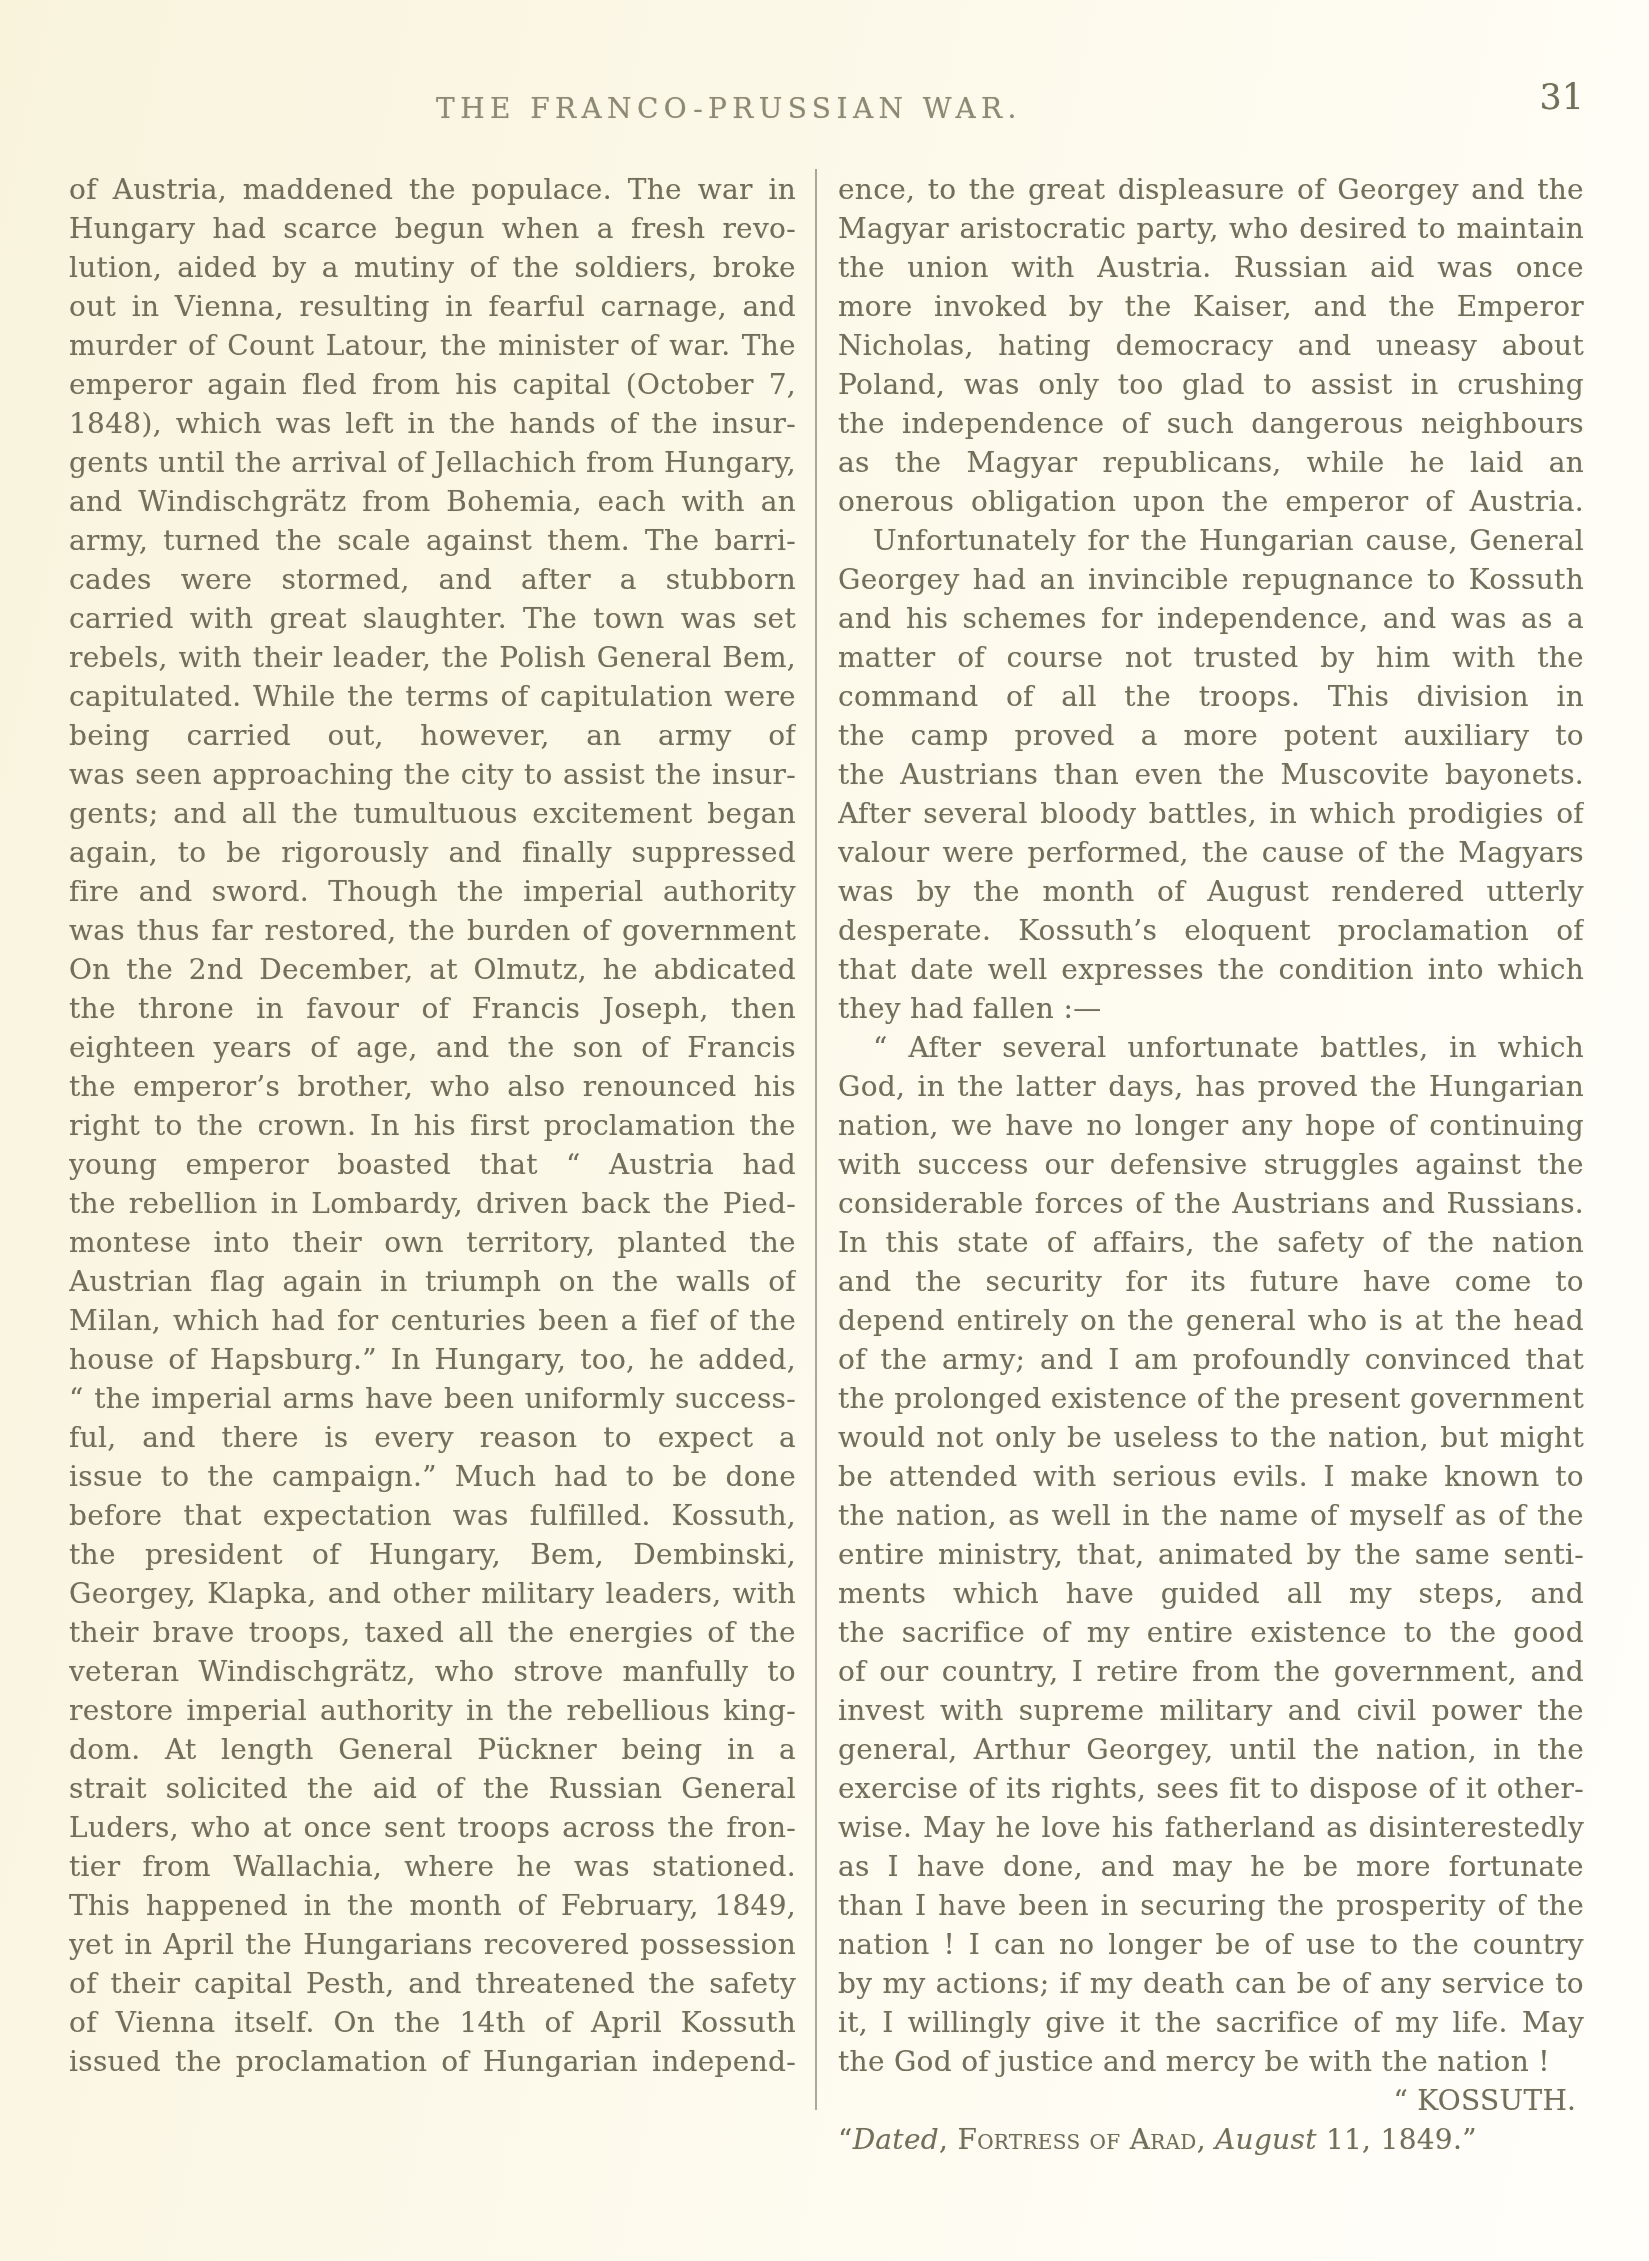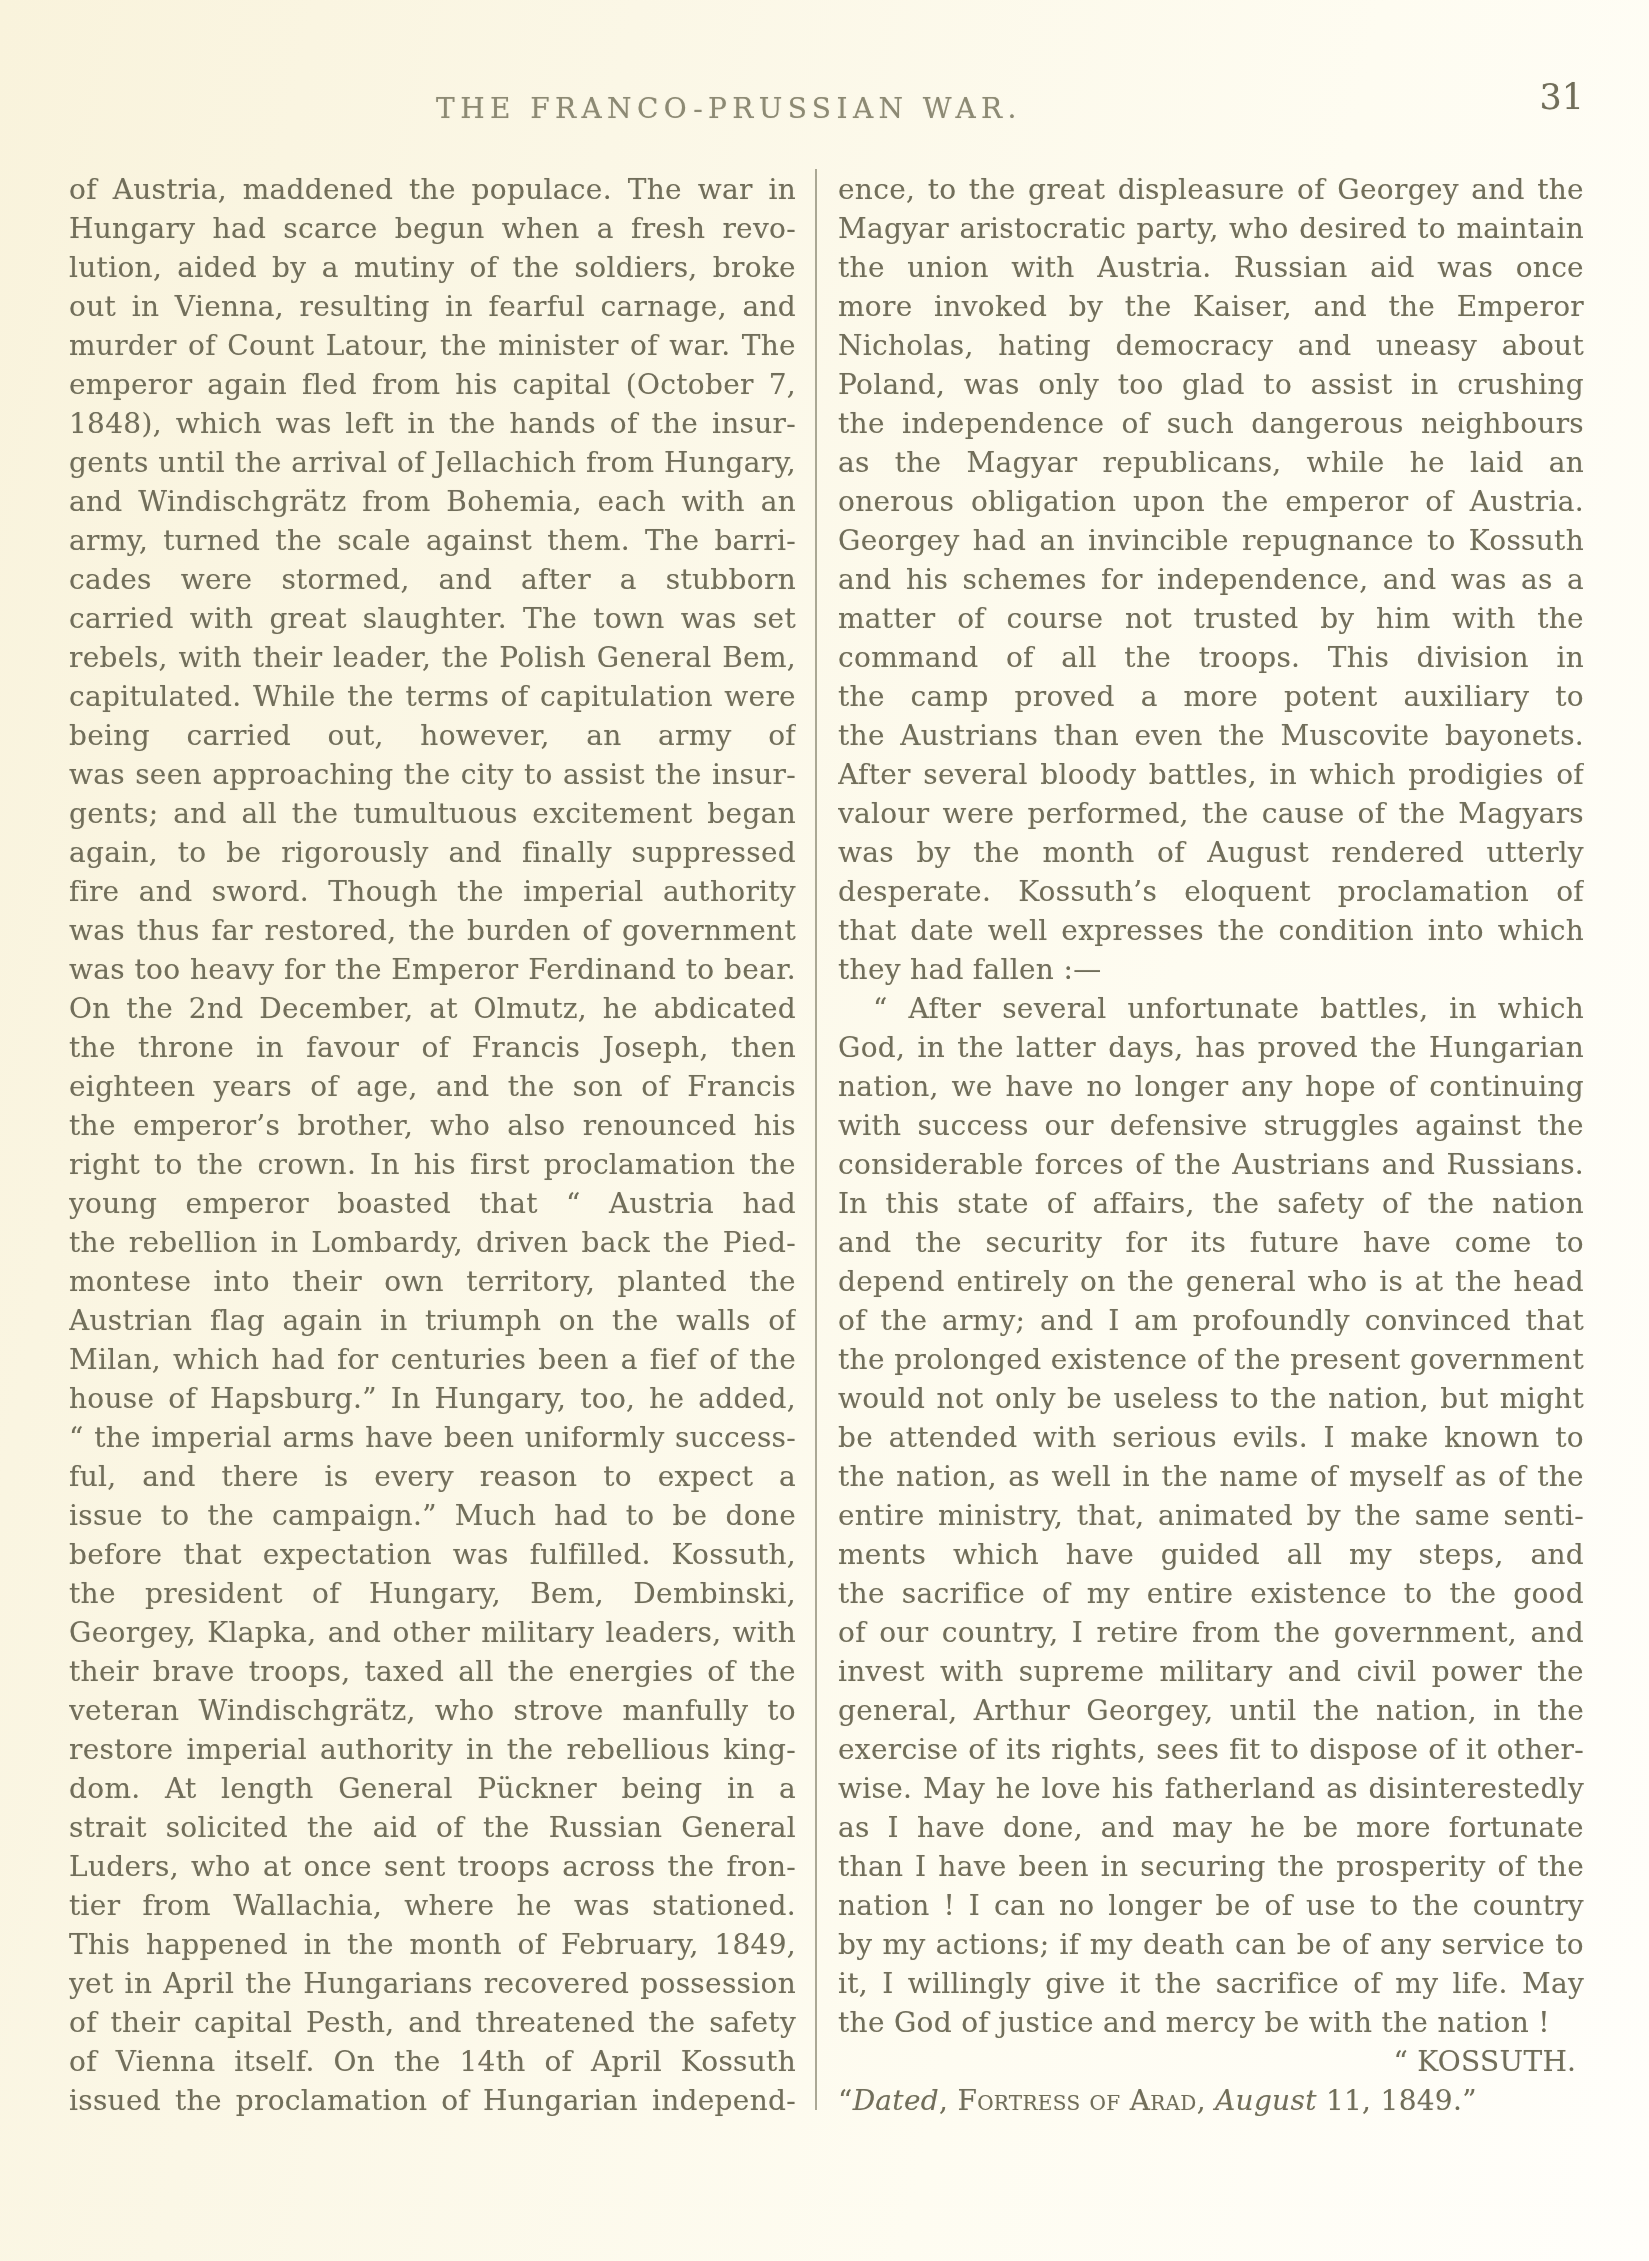--- a/index.html
+++ b/index.html
@@ -68,21 +68,20 @@
         <div class="line">cades were stormed, and after a stubborn resistance</div>
         <div class="line">carried with great slaughter. The town was set</div>
         <div class="line">rebels, with their leader, the Polish General Bem,</div>
         <div class="line">capitulated. While the terms of capitulation were</div>
         <div class="line">being carried out, however, an army of Hungarians</div>
         <div class="line">was seen approaching the city to assist the insur-</div>
         <div class="line">gents; and all the tumultuous excitement began</div>
         <div class="line">again, to be rigorously and finally suppressed with</div>
         <div class="line">fire and sword. Though the imperial authority</div>
         <div class="line">was thus far restored, the burden of government</div>
-        <div class="line">was too heavy for the Emperor Ferdinand to bear.</div>
         <div class="line">On the 2nd December, at Olmutz, he abdicated</div>
         <div class="line">the throne in favour of Francis Joseph, then</div>
         <div class="line">eighteen years of age, and the son of Francis Carl,</div>
         <div class="line">the emperor’s brother, who also renounced his</div>
         <div class="line">right to the crown. In his first proclamation the</div>
         <div class="line">young emperor boasted that “ Austria had crushed</div>
         <div class="line">the rebellion in Lombardy, driven back the Pied-</div>
         <div class="line">montese into their own territory, planted the</div>
         <div class="line">Austrian flag again in triumph on the walls of</div>
         <div class="line">Milan, which had for centuries been a fief of the</div>
@@ -112,20 +111,21 @@
     <div id="right-lines">
         <div class="line">ence, to the great displeasure of Georgey and the</div>
         <div class="line">Magyar aristocratic party, who desired to maintain</div>
         <div class="line">the union with Austria. Russian aid was once</div>
         <div class="line">more invoked by the Kaiser, and the Emperor</div>
         <div class="line">Nicholas, hating democracy and uneasy about</div>
         <div class="line">Poland, was only too glad to assist in crushing</div>
         <div class="line">the independence of such dangerous neighbours</div>
         <div class="line">as the Magyar republicans, while he laid an</div>
         <div class="line">onerous obligation upon the emperor of Austria.</div>
+        <div class="line ind">Unfortunately for the Hungarian cause, General</div>
         <div class="line">Georgey had an invincible repugnance to Kossuth</div>
         <div class="line">and his schemes for independence, and was as a</div>
         <div class="line">matter of course not trusted by him with the</div>
         <div class="line">command of all the troops. This division in</div>
         <div class="line">the camp proved a more potent auxiliary to</div>
         <div class="line">the Austrians than even the Muscovite bayonets.</div>
         <div class="line">After several bloody battles, in which prodigies of</div>
         <div class="line">valour were performed, the cause of the Magyars</div>
         <div class="line">was by the month of August rendered utterly</div>
         <div class="line">desperate. Kossuth’s eloquent proclamation of</div>

